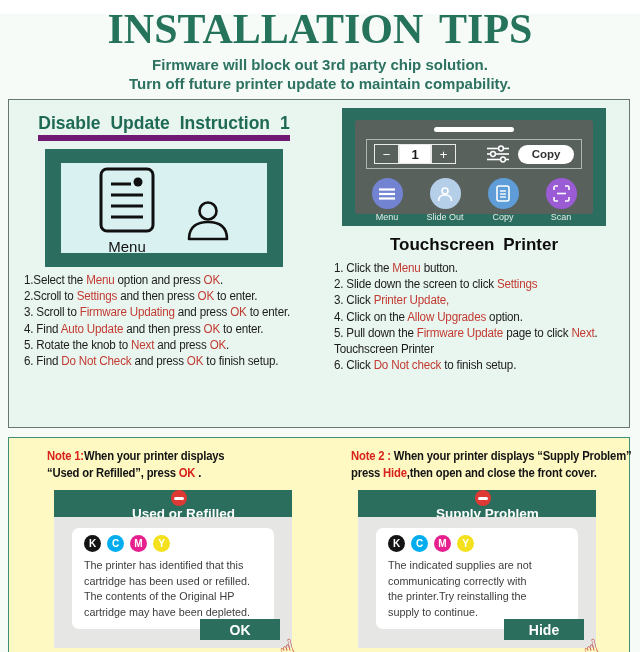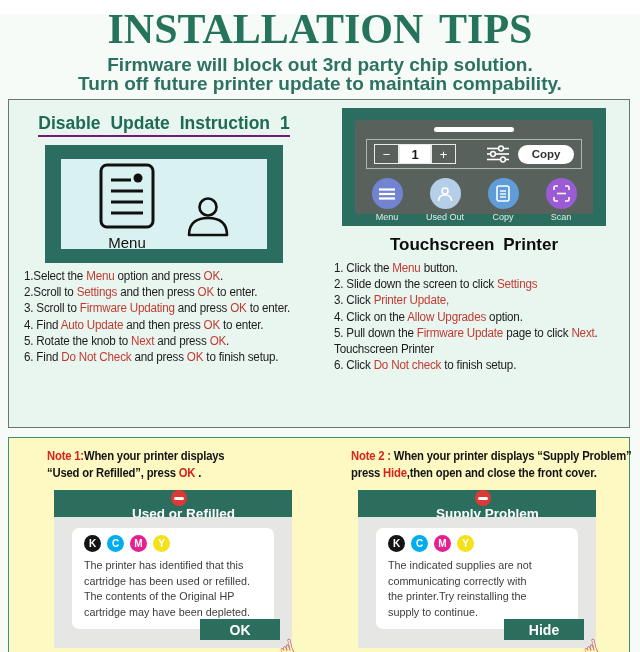--- a/index.html
+++ b/index.html
@@ -3,28 +3,28 @@
 <meta charset="utf-8">
 <style>
   html,body{margin:0;padding:0;}
   .page{position:relative;width:640px;height:652px;background:#f6fbf8;overflow:hidden;
         font-family:"Liberation Sans",sans-serif;margin-top:14px;}
   
   .title{position:absolute;top:-8px;left:0;right:0;text-align:center;
          font-family:"Liberation Serif",serif;font-weight:bold;font-size:42px;
          color:#26735c;letter-spacing:0px;word-spacing:6px;line-height:46px;}
   .subtitle{position:absolute;top:41px;left:0;right:0;text-align:center;
-            font-size:19px;font-weight:bold;color:#2d7261;line-height:19px;}
+            font-size:15px;font-weight:bold;color:#2d7261;line-height:19px;}
   
   .box-top{position:absolute;left:8px;top:85px;width:622px;height:329px;box-sizing:border-box;
            background:#e9f5ef;border:1px solid #68776f;display:flex;}
   .col{width:50%;box-sizing:border-box;}
   .col-head{text-align:center;margin-top:13px;}
   .col-head span{display:inline-block;font-size:17.5px;font-weight:bold;color:#1e6a55;
-                 border-bottom:2px solid #701a75;padding-bottom:1px;word-spacing:5px;}
+                 border-bottom:6px solid #701a75;padding-bottom:1px;word-spacing:5px;}
   .ptype{text-align:center;font-size:17px;font-weight:bold;color:#0d0d0d;margin-top:9px;word-spacing:4px;}
   .steps{margin:5px 0 0 15px;font-size:12px;color:#1c1c1c;line-height:16.2px;
          letter-spacing:-0.2px;white-space:nowrap;transform:scaleX(.97);transform-origin:0 0;}
   .red{color:#c23b32;}
   
   .frame1{width:238px;height:118px;background:#2b6e5f;margin:8px auto 0;box-sizing:border-box;
           display:flex;}
   .screen1{flex:1;margin:14px 16px;background:#d9f2f1;display:flex;align-items:center;
            justify-content:center;gap:30px;}
   .docwrap{text-align:center;margin-top:6px;}
@@ -156,21 +156,21 @@
               </div>
               <div class="tlabel">Menu</div>
             </div>
             <div class="ticon">
               <div class="tcircle c-signout">
                 <svg width="18" height="18" viewBox="0 0 18 18">
                   <circle cx="9" cy="6" r="3" fill="none" stroke="#fff" stroke-width="1.6"></circle>
                   <path d="M2.5 16 C2.5 11, 5.5 10, 9 10 C12.5 10, 15.5 11, 15.5 16" fill="none" stroke="#fff" stroke-width="1.6"></path>
                 </svg>
               </div>
-              <div class="tlabel">Used Out</div>
+              <div class="tlabel">Slide Out</div>
             </div>
             <div class="ticon">
               <div class="tcircle c-copy">
                 <svg width="14" height="17" viewBox="0 0 14 17">
                   <rect x="1" y="1" width="12" height="15" rx="2" fill="none" stroke="#fff" stroke-width="1.6"></rect>
                   <line x1="4" y1="6" x2="10" y2="6" stroke="#fff" stroke-width="1.4"></line>
                   <line x1="4" y1="9" x2="10" y2="9" stroke="#fff" stroke-width="1.4"></line>
                   <line x1="4" y1="12" x2="10" y2="12" stroke="#fff" stroke-width="1.4"></line>
                 </svg>
               </div>

